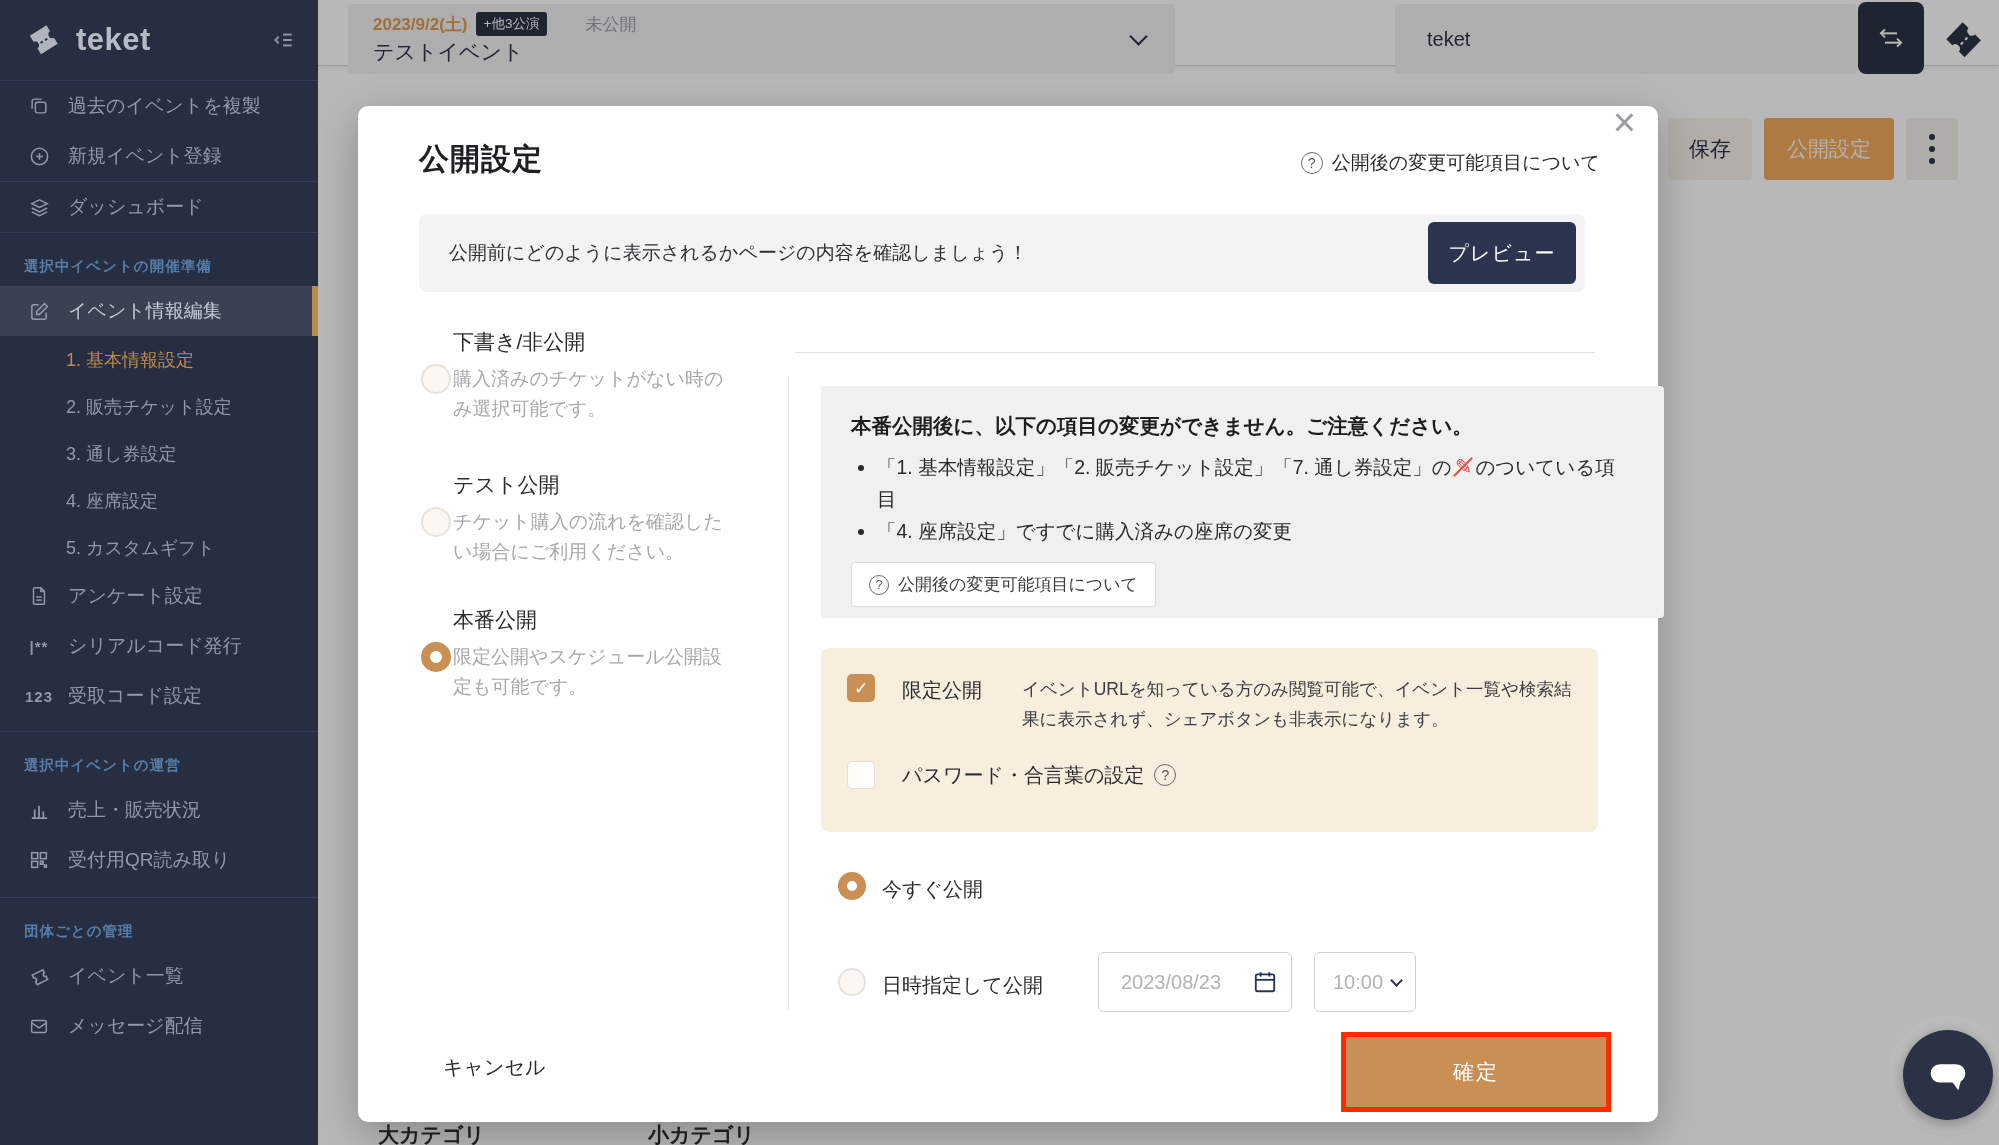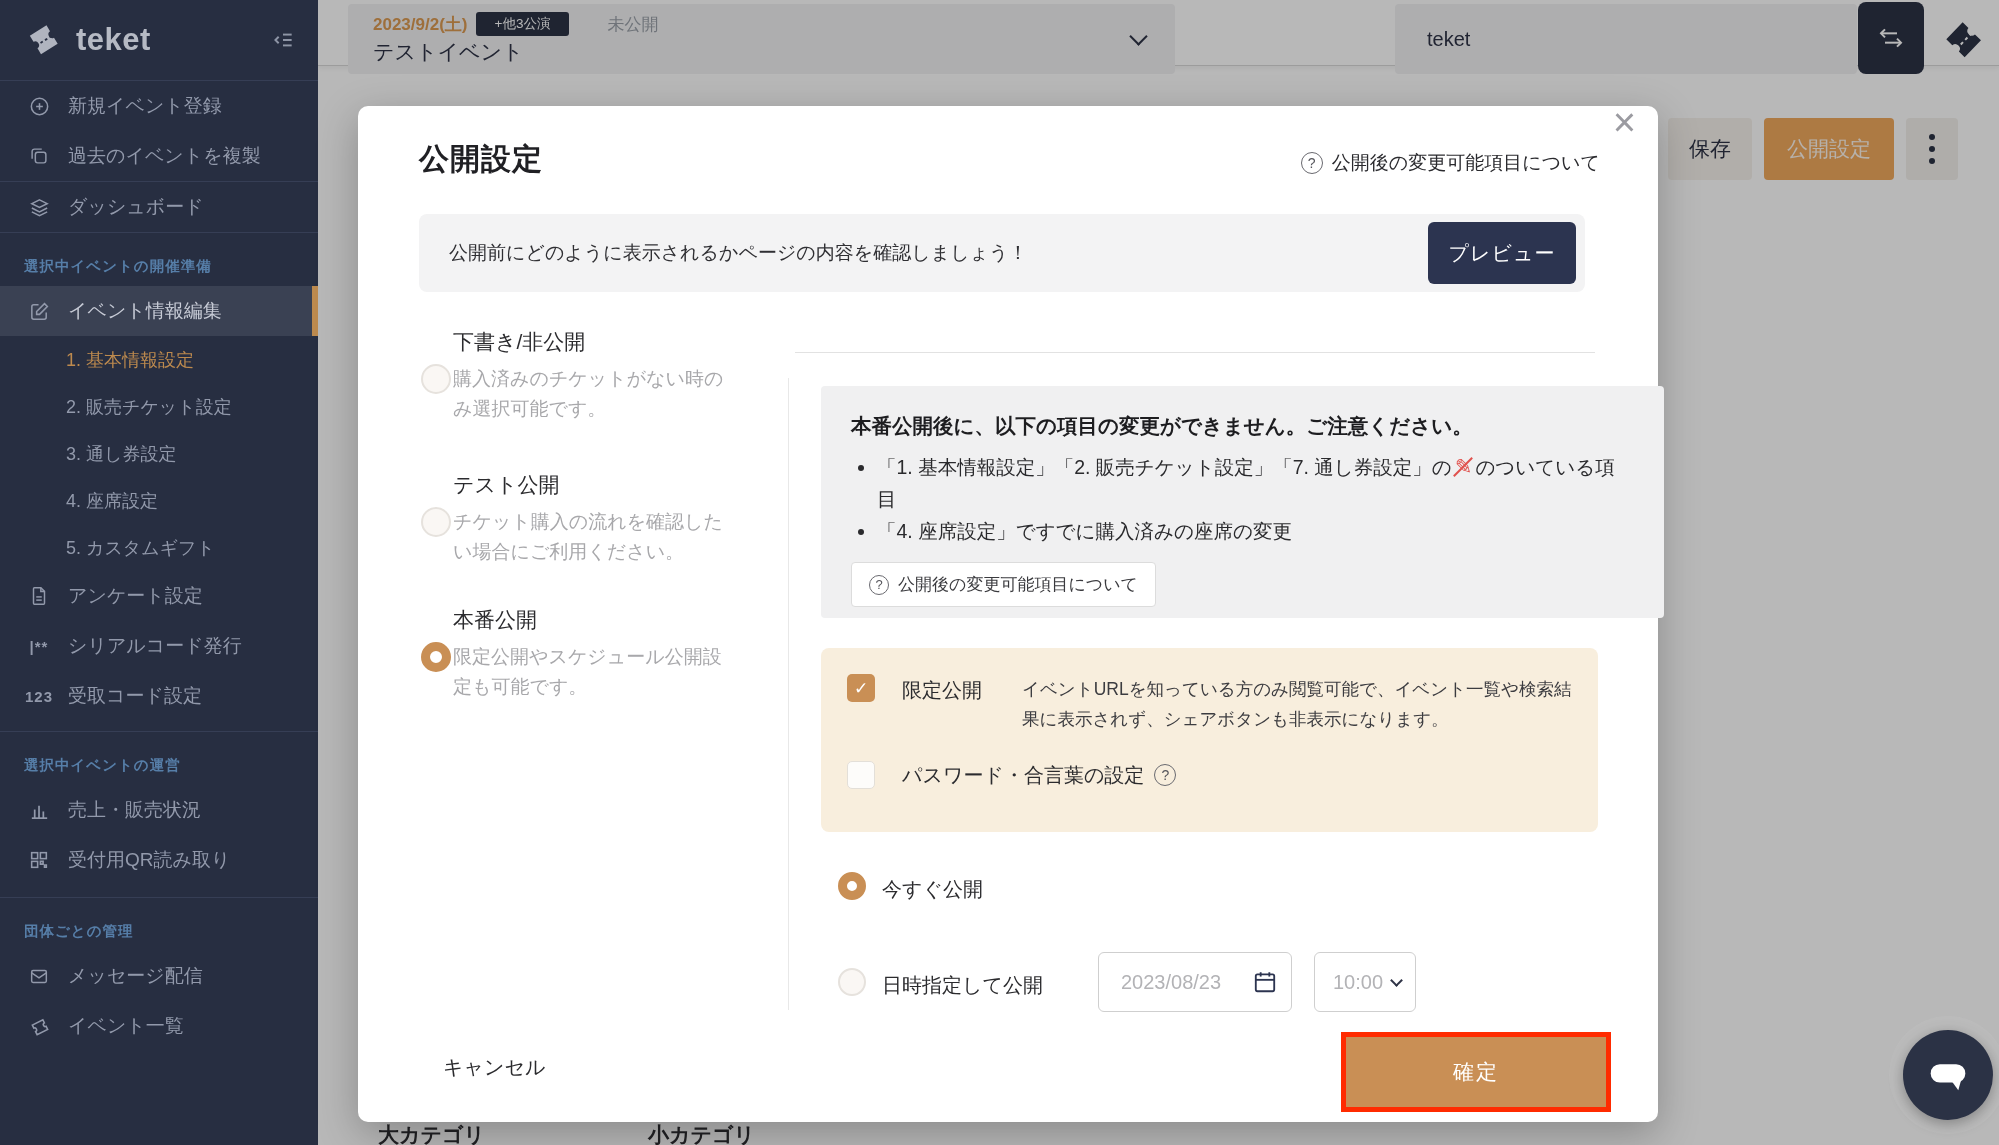--- a/index.html
+++ b/index.html
@@ -24,21 +24,21 @@
   .txt-icon { font-size:15px; font-weight:bold; letter-spacing:1px; }
 
   
   .main { position:absolute; left:318px; top:0; width:1681px; height:1145px; background:#fff; }
   .header { position:absolute; left:0; top:0; width:1681px; height:66px; background:#fff;
     border-bottom:1px solid #d9d9d9; box-shadow:0 2px 5px rgba(0,0,0,.06); }
   .event-select { position:absolute; left:30px; top:4px; width:827px; height:70px;
     background:#f1f1f3; border-radius:4px; cursor:pointer; }
   .ev-row1 { position:absolute; left:25px; top:8px; display:flex; align-items:center; gap:8px; }
   .ev-date { color:#db9a52; font-size:17px; font-weight:bold; }
-  .ev-badge { background:#2b3245; color:#fff; font-size:13.5px; padding:3px 19px; border-radius:3px; }
+  .ev-badge { background:#2b3245; color:#fff; font-size:13.5px; padding:3px 8px; border-radius:3px; }
   .ev-status { color:#9aa0a8; font-size:17px; margin-left:30px; }
   .ev-title { position:absolute; left:25px; top:34px; color:#2e3346; font-size:21px; }
   .chev { width:13px; height:13px; border-right:2.5px solid #2e3346; border-bottom:2.5px solid #2e3346;
     transform:rotate(45deg); }
   .ev-chev { position:absolute; right:30px; top:26px; }
   .org-box { position:absolute; left:1077px; top:4px; width:462px; height:70px; background:#f1f1f3;
     border-radius:4px; display:flex; align-items:center; padding-left:32px; color:#2e3346; font-size:20px; cursor:pointer; }
   .swap-btn { position:absolute; left:1540px; top:2px; width:66px; height:72px; background:#2b3245;
     border-radius:8px; display:flex; align-items:center; justify-content:center; cursor:pointer; }
   .brand-ticket { position:absolute; left:1622px; top:16px; width:48px; height:48px; transform:rotate(-14deg); cursor:pointer; }
@@ -150,36 +150,36 @@
           <path d="M8 9l-3 3 3 3"></path>
             <line x1="12" y1="7" x2="20" y2="7"></line>
             <line x1="12" y1="12" x2="20" y2="12"></line>
             <line x1="12" y1="17" x2="20" y2="17"></line>
         </svg>
       </span>
     </div>
 
     <div class="sb-item">
       <span class="ic">
+        <svg width="22" height="22" viewBox="0 0 24 24" fill="none" stroke="currentColor" stroke-width="1.6">
+            <rect x="8" y="8" width="11.5" height="11.5" rx="2.5"></rect>
+            <path d="M4.5 15V7A2.5 2.5 0 0 1 7 4.5h8"></path>
+          </svg>
+      </span>
+      <span>過去のイベントを複製</span>
+    </div>
+    <div class="sb-item">
+      <span class="ic">
         <svg width="23" height="23" viewBox="0 0 24 24" fill="none" stroke="currentColor" stroke-width="1.6">
             <circle cx="12" cy="12" r="8.5"></circle>
             <line x1="12" y1="8.5" x2="12" y2="15.5"></line>
             <line x1="8.5" y1="12" x2="15.5" y2="12"></line>
           </svg>
       </span>
       <span>新規イベント登録</span>
-    </div>
-    <div class="sb-item">
-      <span class="ic">
-        <svg width="22" height="22" viewBox="0 0 24 24" fill="none" stroke="currentColor" stroke-width="1.6">
-            <rect x="8" y="8" width="11.5" height="11.5" rx="2.5"></rect>
-            <path d="M4.5 15V7A2.5 2.5 0 0 1 7 4.5h8"></path>
-          </svg>
-      </span>
-      <span>過去のイベントを複製</span>
     </div>
     <div class="sb-divider"></div>
     <div class="sb-item">
       <span class="ic">
         <svg width="23" height="23" viewBox="0 0 24 24" fill="none" stroke="currentColor" stroke-width="1.6">
             <path d="M12 4l8 4-8 4-8-4z"></path>
             <path d="M4 12.5l8 4 8-4"></path>
             <path d="M4 16.5l8 4 8-4"></path>
           </svg>
       </span>
@@ -251,34 +251,34 @@
       </span>
       <span>受付用QR読み取り</span>
     </div>
     <div style="height:12px"></div>
     <div class="sb-divider"></div>
 
     <div class="sb-section">団体ごとの管理</div>
 
     <div class="sb-item">
       <span class="ic">
+        <svg width="23" height="23" viewBox="0 0 24 24" fill="none" stroke="currentColor" stroke-width="1.6">
+            <path d="M4.5 10.5l11-5.5 1.6 3.2a2 2 0 0 0 1.8 3.6l1.6 3.2-11 5.5-1.6-3.2a2 2 0 0 0-1.8-3.6z"></path>
+          </svg>
+      </span>
+      <span>イベント一覧</span>
+    </div>
+    <div class="sb-item">
+      <span class="ic">
         <svg width="22" height="22" viewBox="0 0 24 24" fill="none" stroke="currentColor" stroke-width="1.6">
             <rect x="4" y="6" width="16" height="13" rx="1.5"></rect>
             <path d="M4 8.5l8 5.5 8-5.5"></path>
           </svg>
       </span>
       <span>メッセージ配信</span>
-    </div>
-    <div class="sb-item">
-      <span class="ic">
-        <svg width="23" height="23" viewBox="0 0 24 24" fill="none" stroke="currentColor" stroke-width="1.6">
-            <path d="M4.5 10.5l11-5.5 1.6 3.2a2 2 0 0 0 1.8 3.6l1.6 3.2-11 5.5-1.6-3.2a2 2 0 0 0-1.8-3.6z"></path>
-          </svg>
-      </span>
-      <span>イベント一覧</span>
     </div>
   </nav>
 
   <div class="main">
     <div class="header">
       <div class="event-select">
         <div class="ev-row1">
           <span class="ev-date">2023/9/2(土)</span>
           <span class="ev-badge">+他3公演</span>
           <span class="ev-status">未公開</span>

